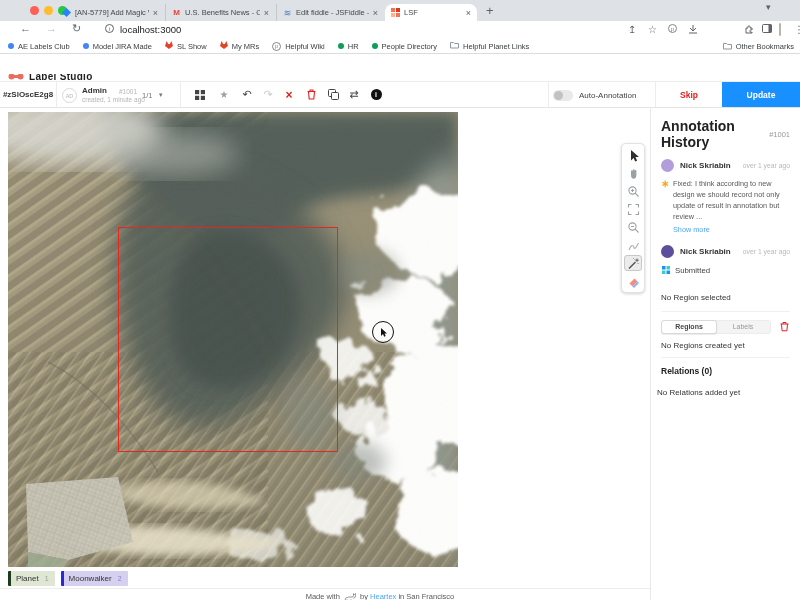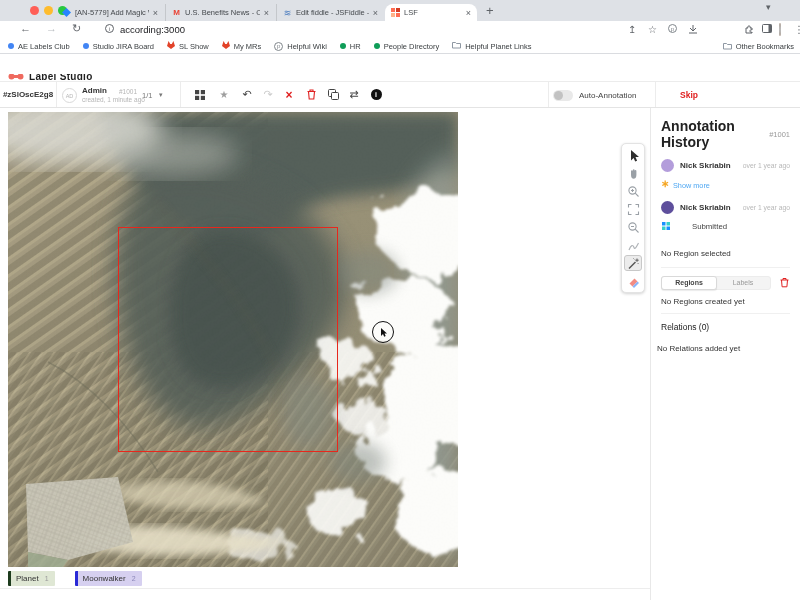--- a/index.html
+++ b/index.html
@@ -75,21 +75,21 @@
   .canvaspanel { position:absolute; left:0; top:0; width:650px; height:495px; background:#fff; }
   .imagewrap { position:absolute; left:8px; top:4px; width:450px; height:455px; overflow:hidden; }
   .bbox { position:absolute; left:110px; top:115px; width:220px; height:225px; border:1.5px solid #e8271c; }
   .cursorcircle { position:absolute; left:364px; top:209px; width:22px; height:22px; border:1.5px solid #111; border-radius:50%; }
   .cursorcircle svg { position:absolute; left:7px; top:6px; }
 
   .palette { position:absolute; left:621px; top:35px; width:24px; background:#fff; border:1px solid #e3e3e3; border-radius:5px; box-shadow:0 1px 3px rgba(0,0,0,.18); padding:3px 0; display:flex; flex-direction:column; align-items:center; gap:2px; }
   .tool { width:18px; height:16px; display:flex; align-items:center; justify-content:center; cursor:pointer; }
   .tool.active { background:#ececec; border:1px solid #c8c8c8; border-radius:3px; }
 
-  .chips { position:absolute; left:8px; top:463px; display:flex; gap:20px; }
+  .chips { position:absolute; left:8px; top:463px; display:flex; gap:6px; }
   .chip { display:flex; align-items:center; height:15px; padding:0 6px 0 5px; font-size:8px; color:#333; border-left:3px solid; border-radius:1px; cursor:pointer; }
   .chip .hk { margin-left:6px; font-size:7px; color:#999; }
   .chip.planet { background:#dfe7d4; border-color:#1d3b1d; }
   .chip.moon { background:#d6d0f0; border-color:#2929d6; }
   .chip.moon .hk { color:#8a86b8; }
 
   .footline { position:absolute; left:0; top:480px; width:650px; border-top:1px solid #ededed; }
   .madewith { position:absolute; left:110px; top:484px; width:540px; text-align:center; font-size:7.5px; color:#595959; }
   .madewith .brand { color:#4fa7f2; cursor:pointer; }
   .madewith svg { vertical-align:-2px; margin:0 2px; }
@@ -101,30 +101,30 @@
   .sb-id { margin-left:auto; font-size:7.5px; color:#999; }
   .hist-head { display:flex; align-items:center; margin-top:9px; cursor:pointer; }
   .hav { width:13px; height:13px; border-radius:50%; margin-right:6px; flex:0 0 auto; }
   .hav.a1 { background:#b39ddb; } .hav.a2 { background:#5e4f9c; }
   .hname { font-size:8px; font-weight:bold; color:#333; }
   .htime { margin-left:auto; font-size:6.8px; color:#b8b8b8; }
   .comment { display:flex; margin-top:7px; }
   .fixedicon { width:12px; flex:0 0 auto; color:#f5a623; font-size:10px; font-weight:bold; line-height:10px; }
   .ctext { flex:1; font-size:7.3px; line-height:1.5; color:#595959; }
   .showmore { margin-top:2px; color:#4fa7f2; font-size:7.3px; cursor:pointer; }
-  .submittedrow { display:flex; align-items:flex-start; gap:22px; margin-top:8px; margin-left:1px; }
+  .submittedrow { display:flex; align-items:flex-start; gap:5px; margin-top:8px; margin-left:1px; }
   .subtext { font-size:7.8px; color:#444; }
   .sb-plain { font-size:8px; color:#333; }
   .sb hr { border:none; border-top:1px solid #f0f0f0; }
   .seg-wrap { display:flex; align-items:center; margin-top:8px; }
   .segs { flex:1; display:flex; background:#f4f4f4; border:1px solid #ececec; border-radius:3px; height:14px; }
   .seg { flex:1; display:flex; align-items:center; justify-content:center; font-size:7px; color:#999; cursor:pointer; }
   .seg.on { background:#fff; border:1px solid #d9d9d9; border-radius:3px; color:#444; font-weight:bold; margin:-1px; box-shadow:0 1px 1px rgba(0,0,0,.08); }
   .sbtrash { margin-left:8px; cursor:pointer; display:flex; }
-  .rel-title { font-size:8.5px; font-weight:normal; color:#222; }
+  .rel-title { font-size:8.5px; font-weight:bold; color:#222; }
 
   .statusbar { position:absolute; left:12px; top:529px; width:800px; height:17px; background:#fafafa; border-top:1px solid #e0e0e0; }
   .statusbar .t { position:absolute; left:26px; top:4px; font-size:8px; color:#999; }
 </style>
 </head>
 <body>
 
 <div id="screen">
 
   <div class="tabstrip">
@@ -165,21 +165,21 @@
     </div>
     <span class="newtab">+</span>
     <span class="strip-chev">▾</span>
   </div>
 
   <div class="addrbar">
     <span class="nav g-back" style="left:20px"></span>
     <span class="nav g-fwd" style="left:46px;color:#b8bcc0"></span>
     <span class="nav g-reload" style="left:72px"></span>
     <span class="omni-info">i</span>
-    <span class="omni-url">according:3000</span>
+    <span class="omni-url">localhost:3000</span>
     <span class="abi g-share" style="left:628px"></span>
     <span class="abi g-star" style="left:648px"></span>
     <span class="abi" style="left:668px">
         <span class="pbadge">p</span>
       </span>
     <span class="abi" style="left:688px"><svg width="10" height="10">
           <path d="M5 1 L5 6 M2 4 L5 7 L8 4 M1 9 H9" stroke="#5f6368" stroke-width="1" fill="none"></path>
         </svg></span>
     <span class="abi" style="left:706px"><span class="ext-red"></span></span>
     <span class="abi" style="left:725px"><span class="ext-blue"></span></span>
@@ -194,21 +194,21 @@
     <span class="abi g-dots" style="left:794px"></span>
   </div>
 
   <div class="bmbar">
     <span class="bm">
         <span class="dot blue"></span>
         <span>AE Labels Club</span>
       </span>
     <span class="bm">
         <span class="dot blue"></span>
-        <span>Studio JIRA Board</span>
+        <span>Model JIRA Made</span>
       </span>
     <span class="bm">
         <span><svg width="8" height="8">
             <polygon points="0,5 1.6,0 3.2,3 4.8,3 6.4,0 8,5 4,8" fill="#e24329"></polygon>
           </svg></span>
         <span>SL Show</span>
       </span>
     <span class="bm">
         <span><svg width="8" height="8">
             <polygon points="0,5 1.6,0 3.2,3 4.8,3 6.4,0 8,5 4,8" fill="#e24329"></polygon>
@@ -291,20 +291,21 @@
       <span class="hicon" style="left:367px">
           <span class="infodot">i</span>
         </span>
 
       <span class="vdiv" style="left:548px"></span>
       <span class="toggle">
           <span class="knob"></span>
         </span>
       <span class="autolbl">Auto-Annotation</span>
       <span class="skipbtn">Skip</span>
+      <span class="updatebtn">Update</span>
     </div>
 
     <div id="content">
       <div class="canvaspanel">
 
         <div class="imagewrap">
           <svg width="450" height="455" viewBox="0 0 450 455">
             <defs>
               <linearGradient id="base" x1="0" y1="0" x2="1" y2="1">
                 <stop offset="0" stop-color="#a89e82"></stop>
@@ -435,36 +436,46 @@
             <span>Planet</span>
             <span class="hk">1</span>
           </span>
           <span class="chip moon">
             <span>Moonwalker</span>
             <span class="hk">2</span>
           </span>
         </div>
 
         <div class="footline"></div>
+        <div class="madewith">
+          <span>Made with</span>
+          <svg width="12" height="9">
+              <path d="M1 8 q0.5-3 3.5-3 h3.5 q1.5 0 1.5-1.8 l0-1.7 1 1.1 1-1.1 0 2.3 q0 2.2-2.2 2.4 M2.5 8 q2 1 5 0" stroke="#8c8c8c" stroke-width="0.9" fill="none"></path>
+            </svg>
+          <span>by</span>
+          <span class="brand">Heartex</span>
+          <span>in San Francisco</span>
+        </div>
       </div>
 
       <div class="sidebar sb">
         <div class="sb-row">
           <span class="sb-title">Annotation History</span>
           <span class="sb-id">#1001</span>
         </div>
 
         <div class="hist-head">
           <span class="hav a1"></span>
           <span class="hname">Nick Skriabin</span>
           <span class="htime">over 1 year ago</span>
         </div>
         <div class="comment">
           <span class="fixedicon">∗</span>
           <div class="ctext">
+            <span>Fixed: I think according to new design we should record not only update of result in annotation but review ...</span>
             <div class="showmore">Show more</div>
           </div>
         </div>
 
         <div class="hist-head">
           <span class="hav a2"></span>
           <span class="hname">Nick Skriabin</span>
           <span class="htime">over 1 year ago</span>
         </div>
         <div class="submittedrow">

